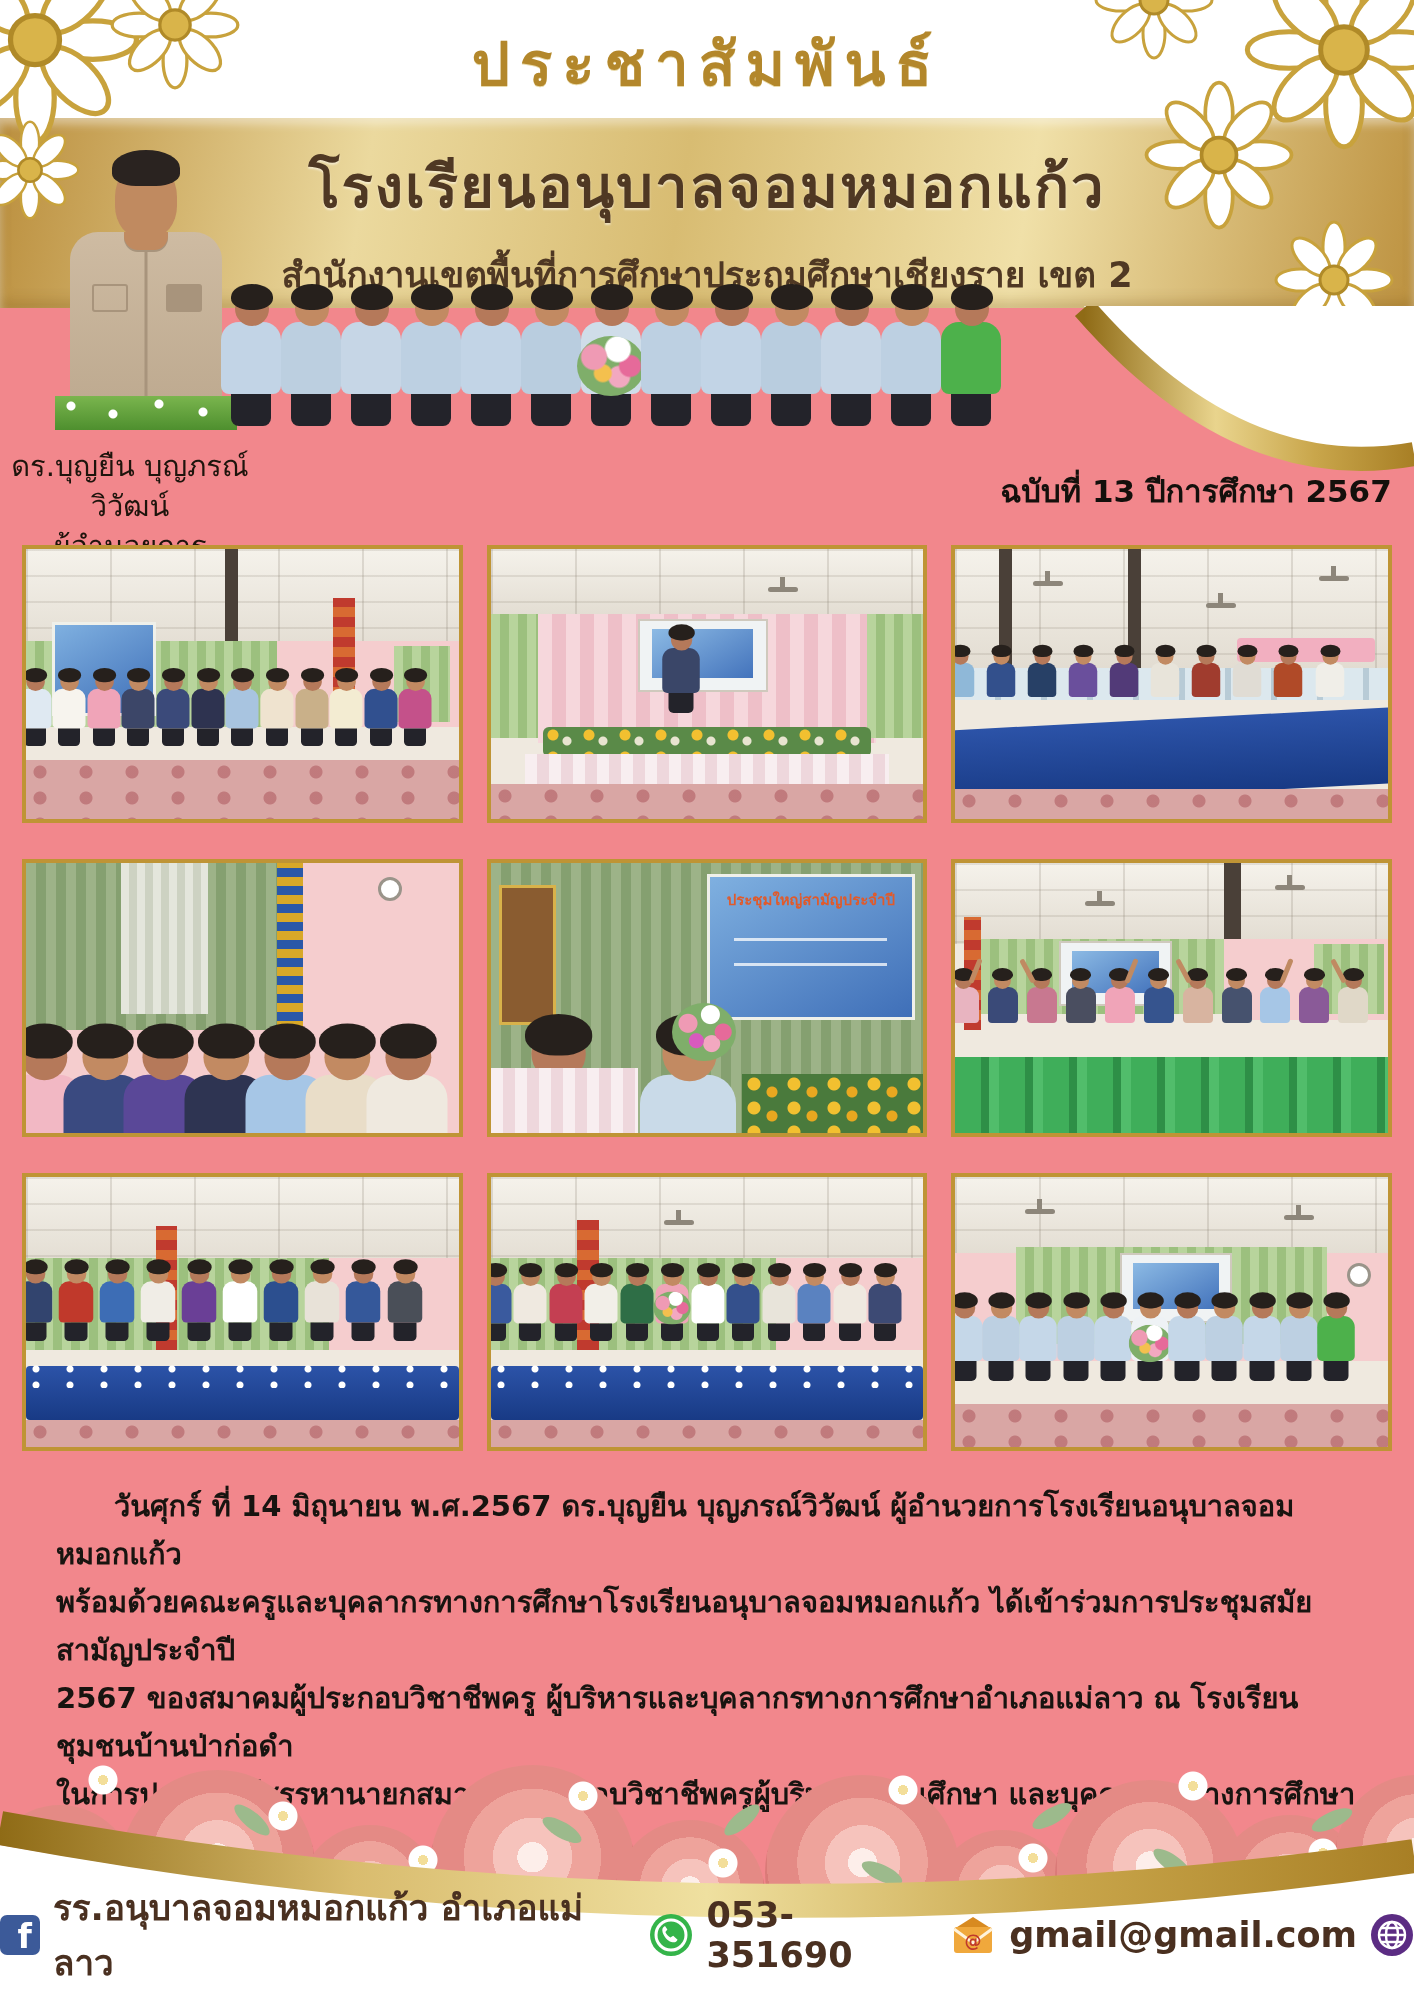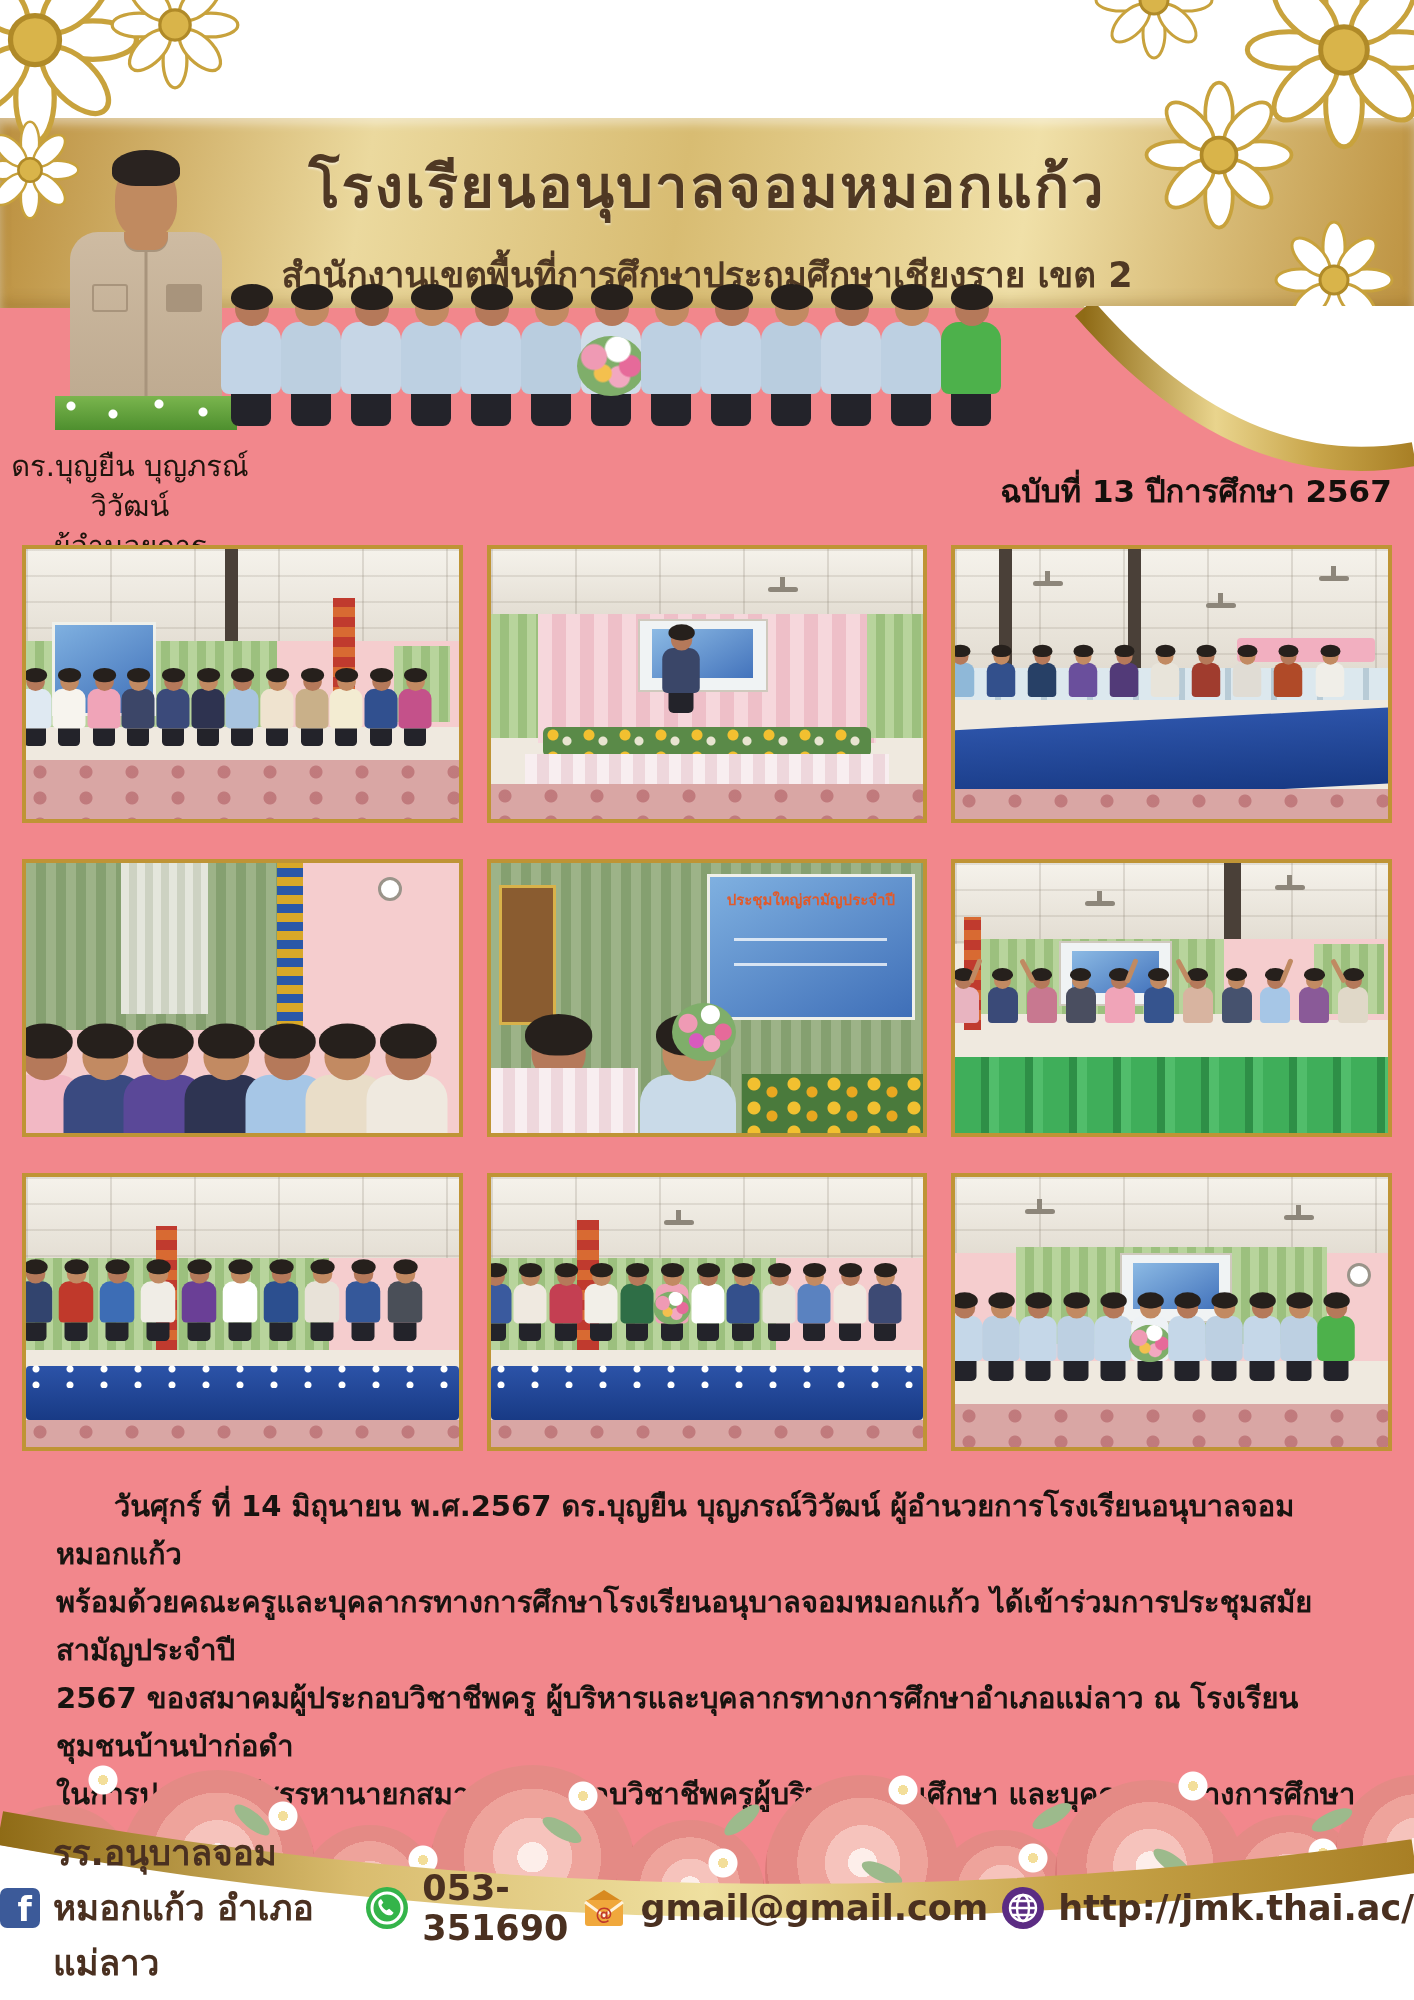--- a/index.html
+++ b/index.html
@@ -168,20 +168,21 @@
           <ellipse cx="83" cy="37" rx="12" ry="24" transform="rotate(45 83 37)"></ellipse>
           <ellipse cx="37" cy="83" rx="12" ry="24" transform="rotate(45 37 83)"></ellipse>
           <ellipse cx="83" cy="83" rx="12" ry="24" transform="rotate(-45 83 83)"></ellipse>
           <circle cx="60" cy="60" r="14" fill="#D9B44A" stroke="#B08A28"></circle>
         </g>
       </symbol>
     </defs>
   </svg>
 
   <div class="hdr-white"></div>
+  <div class="hdr-title">ประชาสัมพันธ์</div>
   <div class="gold-band">
     <div class="school-name">โรงเรียนอนุบาลจอมหมอกแก้ว</div>
     <div class="district">สำนักงานเขตพื้นที่การศึกษาประถมศึกษาเชียงราย เขต 2</div>
   </div>
 
   <svg class="deco tl" width="380" height="250">
     <use href="#gflw" x="-50" y="-55" width="210" height="210"></use>
     <use href="#gflw" x="130" y="-30" width="130" height="130"></use>
     <use href="#gflw" x="0" y="130" width="100" height="100"></use>
   </svg>
@@ -877,16 +878,15 @@
     <span class="f-ico">
       <svg width="44" height="44" viewBox="0 0 44 44">
         <circle cx="22" cy="22" r="21" fill="#5B2C83"></circle>
         <g stroke="#ffffff" stroke-width="2.4" fill="none">
           <circle cx="22" cy="22" r="13"></circle>
           <ellipse cx="22" cy="22" rx="6" ry="13"></ellipse>
           <path d="M9 22 h26 M11.5 15 h21 M11.5 29 h21"></path>
         </g>
       </svg>
     </span>
-    <span>http://jmk.thai.ac/</span>
   </div>
 
 </div>
 
 </body></html>

